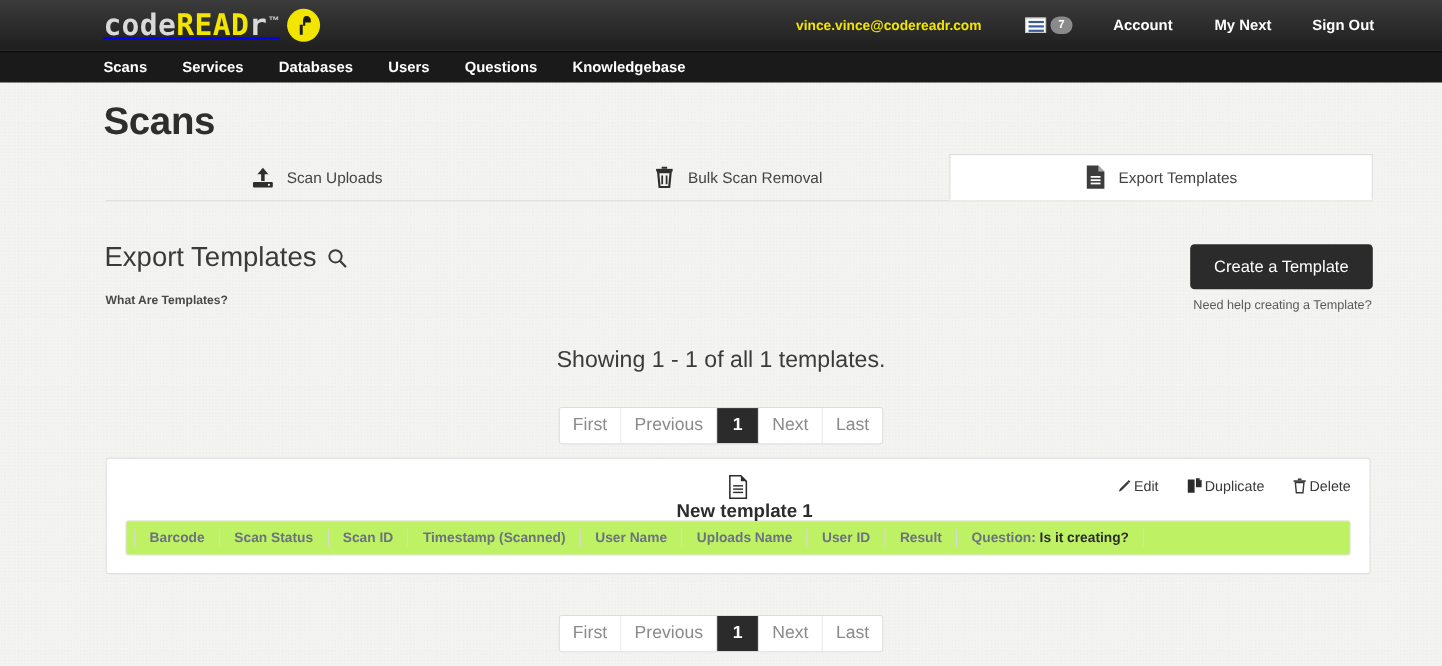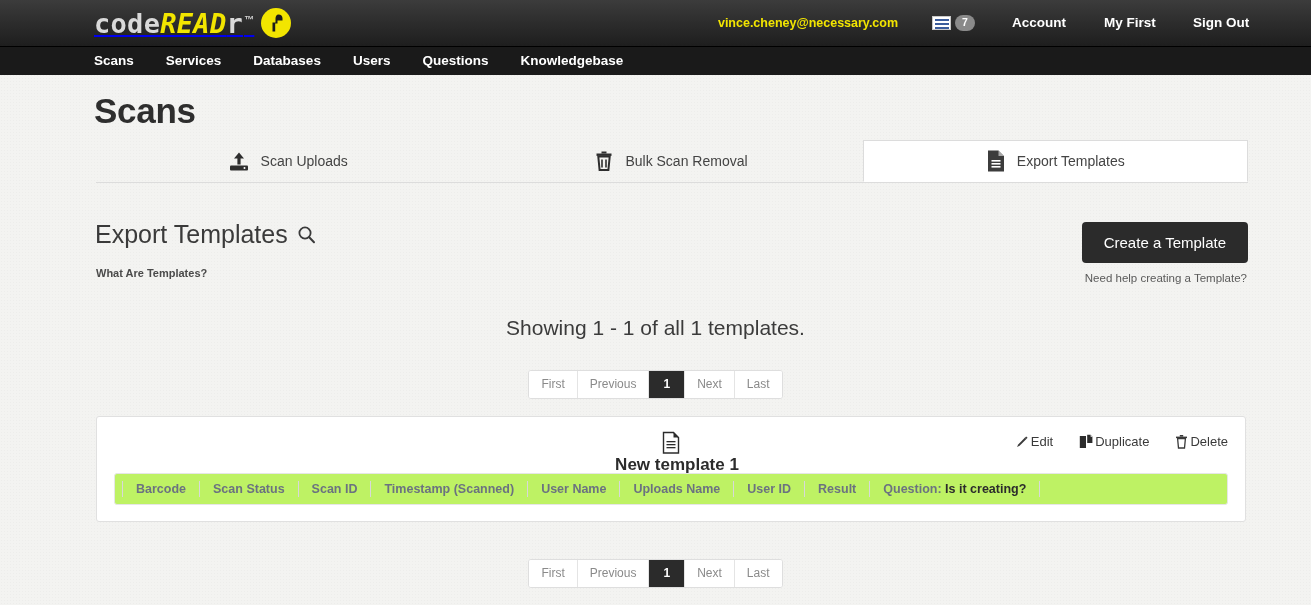--- a/index.html
+++ b/index.html
@@ -42,21 +42,21 @@
     align-items: center;
   }
   .logo-text {
     font-size: 27px;
     font-weight: bold;
     letter-spacing: 0.3px;
     font-family: "DejaVu Sans Mono", monospace;
     line-height: 1;
   }
   .logo-code { color: #d9d9d9; }
-  .logo-read { color: #f2e500; font-style: italic; }
+  .logo-read { color: #f2e500; }
   .logo-r { color: #d9d9d9; }
   .logo-tm {
     color: #d0d0d0;
     font-size: 10px;
     vertical-align: super;
     margin-left: 1px;
     font-family: "Liberation Sans", sans-serif;
   }
   .logo-badge {
     width: 30px; height: 30px;
@@ -248,21 +248,21 @@
     justify-content: center;
   }
   .pager-inner {
     display: flex;
     border: 1px solid #dedede;
     border-radius: 3px;
     overflow: hidden;
     background: #fff;
   }
   .pg {
-    font-size: 12px;
+    font-size: 16px;
     color: #8a8a8a;
     padding: 6px 12px 7px 12px;
     border-right: 1px solid #e4e4e4;
     background: #fff;
     cursor: pointer;
     line-height: 1.2;
     white-space: nowrap;
   }
   .pg:last-child { border-right: none; }
   .pg.active {
@@ -349,29 +349,29 @@
     <span class="logo-text">
       <span class="logo-code">code</span><span class="logo-read">READ</span><span class="logo-r">r</span><span class="logo-tm">™</span>
     </span>
     <span class="logo-badge">
       <svg width="18" height="20" viewBox="0 0 18 20">
         <path d="M11.5 1.5 C14 1.5 15.5 3 15.5 5.2 L15.5 7.5 L10.5 7.5 L10.5 10.5 L8.2 10.5 L8.2 18.5 L5.5 18.5 L5.5 9.5 L8.5 9.5 L8.5 5.5 C8.5 3.2 9.5 1.5 11.5 1.5 Z" fill="#1b1b1b"></path>
       </svg>
     </span>
   </a>
 
-  <div class="user-email">vince.cheney@necessary.com</div>
+  <div class="user-email">vince.vince@codereadr.com</div>
 
   <div class="msg-wrap">
     <span class="msg-icon"></span>
     <span class="msg-count">7</span>
   </div>
 
   <a class="hdr-link hdr-account" href="#">Account</a>
-  <a class="hdr-link hdr-myplan" href="#">My First</a>
+  <a class="hdr-link hdr-myplan" href="#">My Next</a>
   <a class="hdr-link hdr-signout" href="#">Sign Out</a>
 </div>
 
 <div class="navbar">
   <div class="nav-items">
     <a class="nav-item" href="#">Scans</a>
     <a class="nav-item" href="#">Services</a>
     <a class="nav-item" href="#">Databases</a>
     <a class="nav-item" href="#">Users</a>
     <a class="nav-item" href="#">Questions</a>

